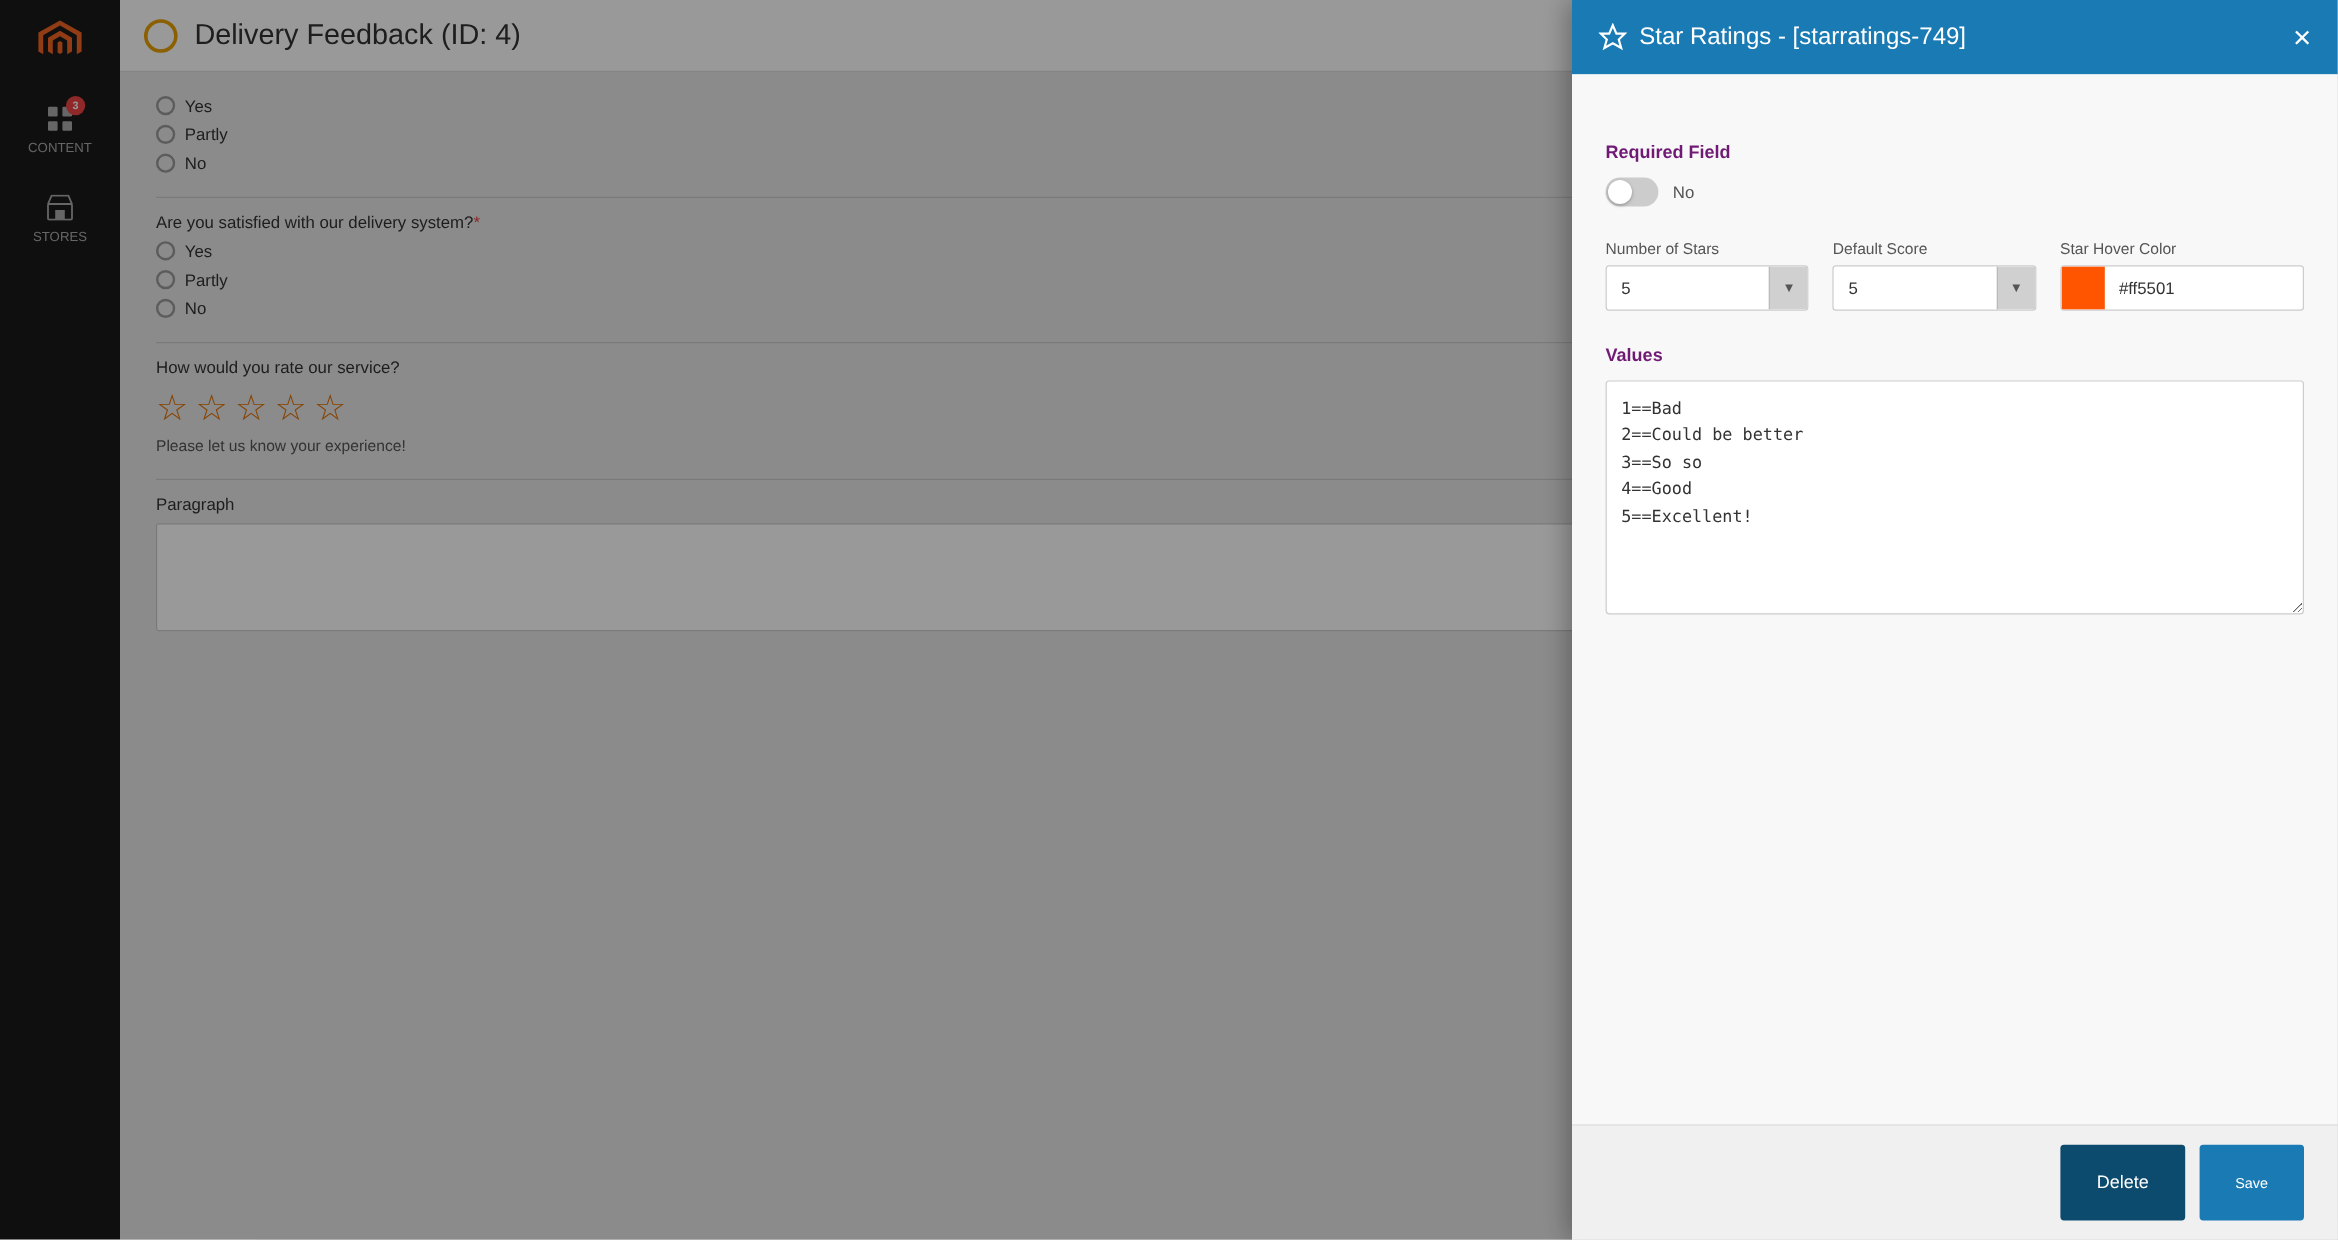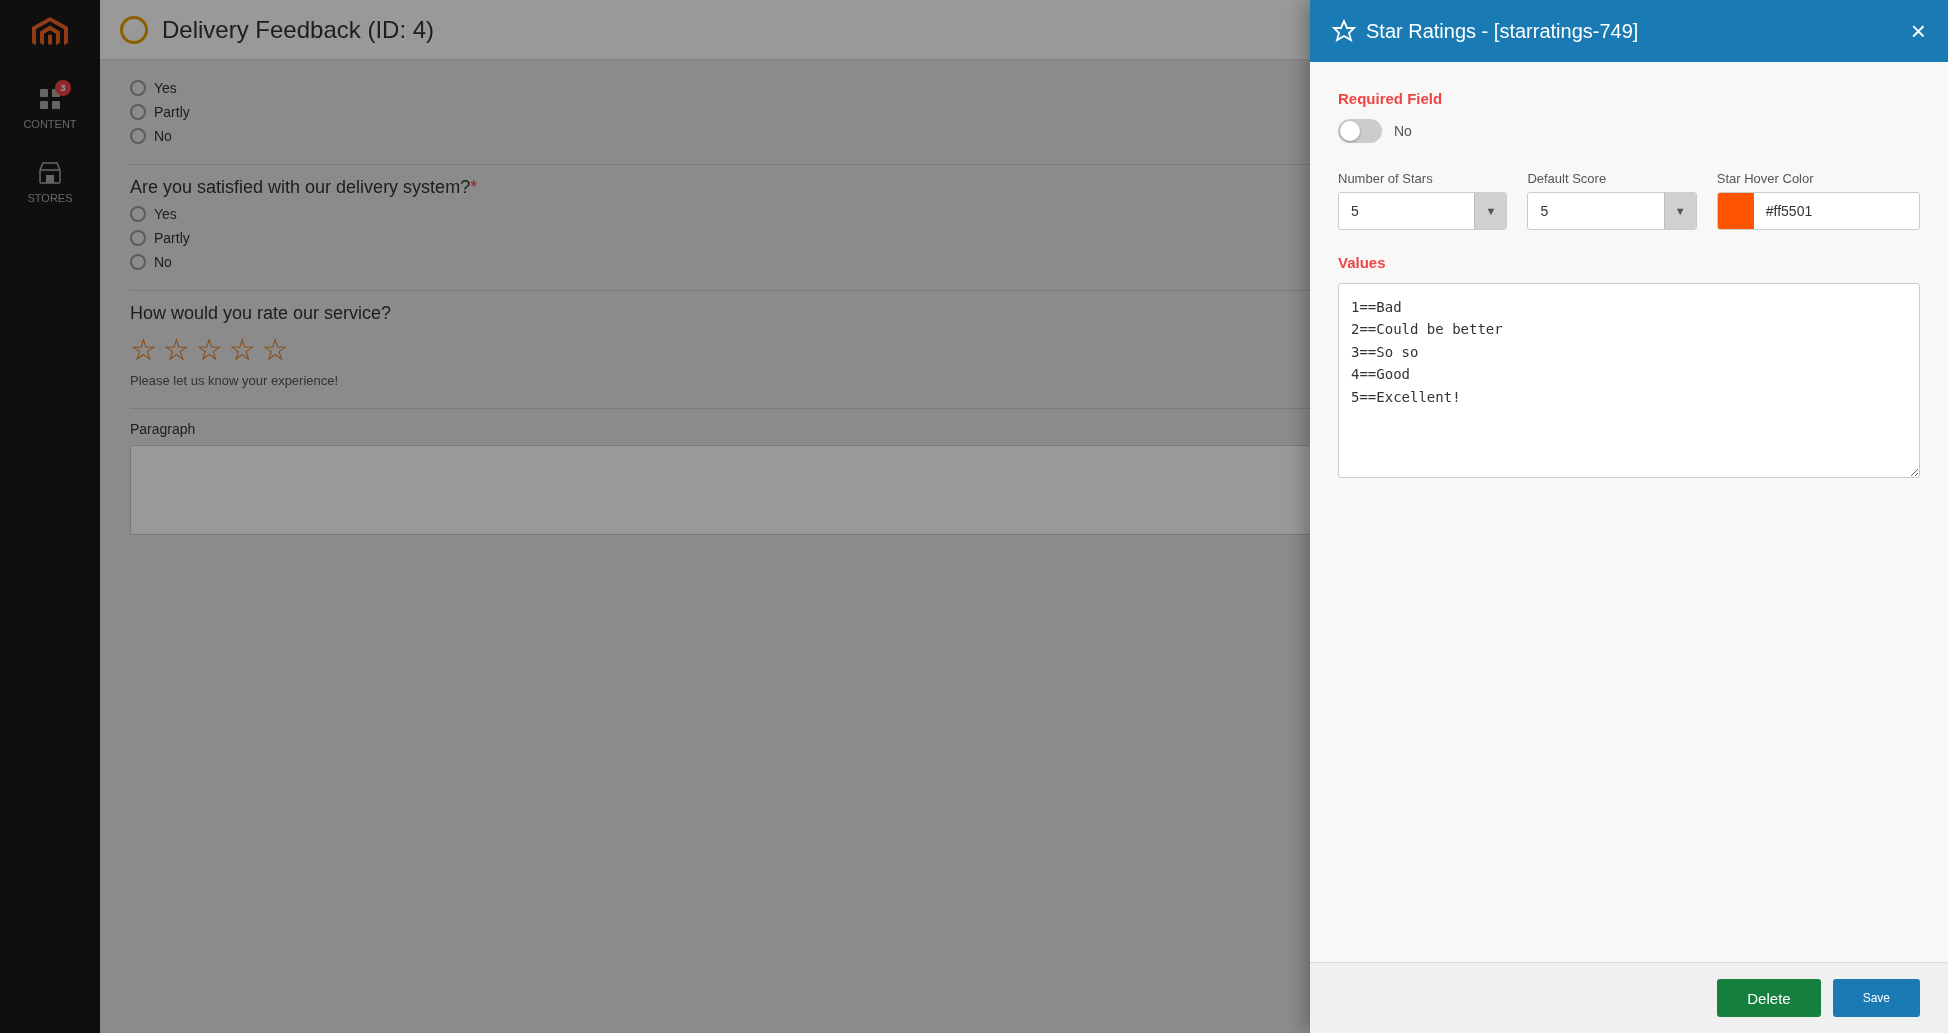--- a/index.html
+++ b/index.html
@@ -93,21 +93,21 @@
       color: #333;
     }
 
     
     .form-area {
       flex: 1;
       padding: 20px 30px;
       overflow-y: auto;
     }
     .form-question { margin-bottom: 20px; }
-    .form-label { font-size: 18px; color: #333; margin-bottom: 8px; }
+    .form-label { font-size: 14px; color: #333; margin-bottom: 8px; }
     .form-label .required { color: #e44; }
     .radio-group { display: flex; flex-direction: column; gap: 8px; }
     .radio-item { display: flex; align-items: center; gap: 8px; font-size: 14px; color: #333; }
     .radio-circle {
       width: 16px;
       height: 16px;
       border: 2px solid #999;
       border-radius: 50%;
       flex-shrink: 0;
     }
@@ -206,21 +206,21 @@
     
     .modal-body {
       flex: 1;
       padding: 28px 28px 20px;
       overflow-y: auto;
       background: #f8f8f8;
     }
 
     
     .field-section { margin-bottom: 28px; }
-    .field-label { font-size: 15px; font-weight: 600; color: #ef4444; margin-bottom: 12px; }
+    .field-label { font-size: 15px; font-weight: 600; color: #701a75; margin-bottom: 12px; margin-top: 29px; }
     .toggle-row { display: flex; align-items: center; gap: 12px; }
     .toggle {
       width: 44px;
       height: 24px;
       background: #ccc;
       border-radius: 12px;
       position: relative;
       cursor: pointer;
     }
     .toggle-knob {
@@ -311,24 +311,24 @@
     .modal-footer {
       padding: 16px 28px;
       display: flex;
       justify-content: flex-end;
       gap: 12px;
       background: #f0f0f0;
       border-top: 1px solid #ddd;
       flex-shrink: 0;
     }
     .btn-delete {
-      background: #15803d;
+      background: #0c4a6e;
       color: #fff;
       border: none;
-      padding: 10px 30px;
+      padding: 23px 30px;
       font-size: 15px;
       border-radius: 3px;
       cursor: pointer;
     }
     .btn-save {
       background: #1a7ab3;
       color: #fff;
       border: none;
       padding: 12px 30px;
       font-size: 12px;

